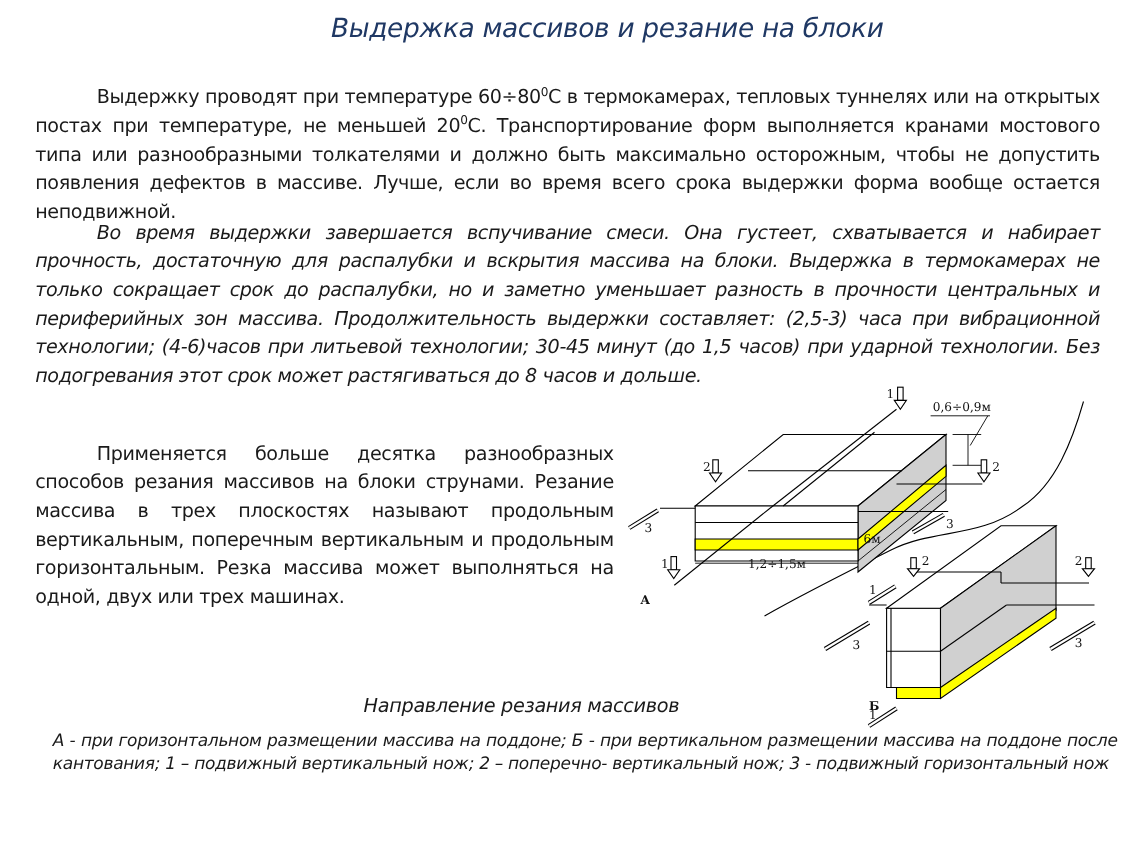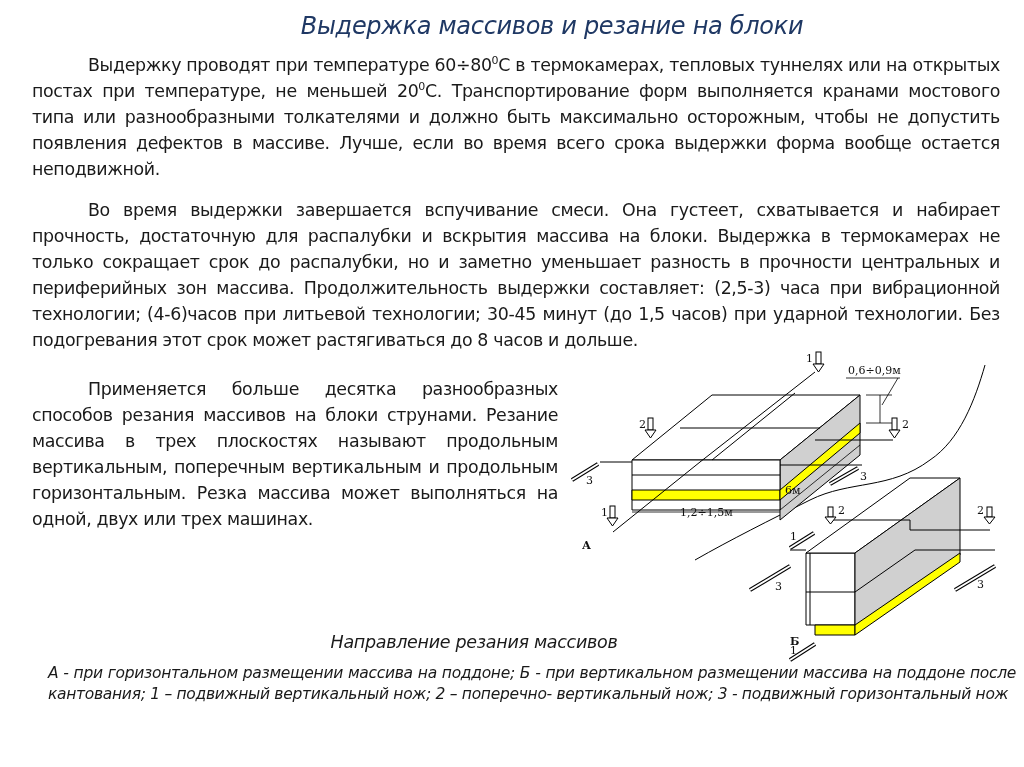--- a/index.html
+++ b/index.html
@@ -4,23 +4,23 @@
 <style>
   html, body { margin:0; padding:0; background:#ffffff; }
   body { width:1024px; height:767px; position:relative; overflow:hidden;
          font-family:"DejaVu Sans", "Liberation Sans", sans-serif; color:#1a1a1a; }
   .title { position:absolute; left:0; top:12px; width:1024px; text-align:center;
            font-family:"DejaVu Sans", sans-serif; font-style:italic; font-size:24px;
            color:#1f3864; letter-spacing:-0.3px;padding-left:40px; }
   .para { position:absolute; font-size:17.4px; line-height:26px; text-align:justify;
           text-align-last:left; letter-spacing:-0.35px; }
   .p1 { left:32px; top:52px; width:968px; }
-  .p2 { left:32px; top:197px; width:968px; }
+  .p2 { left:32px; top:175px; width:968px;font-style:italic; }
   .p3 { left:32px; top:376px; width:526px; line-height:26px; }
-  .indent { text-indent:56px; }
+  .indent { text-indent:56px;margin-top:24px; }
   sup { font-size:11px; vertical-align:7px; line-height:0; }
   .fig { position:absolute; left:570px; top:345px; width:450px; height:330px; }
   .caption { position:absolute; left:0; top:632px; width:948px; text-align:center;
              font-style:italic; font-size:17.5px; color:#1a1a1a; letter-spacing:-0.3px; }
   .legend { position:absolute; left:48px; top:663px; width:968px; font-style:italic;
             font-size:15.5px; line-height:21px; text-align:justify; text-align-last:left;
             letter-spacing:-0.3px; }
   .lbl { font-family:"DejaVu Serif", serif; font-size:11px; fill:#111; }
 </style>
 </head>

